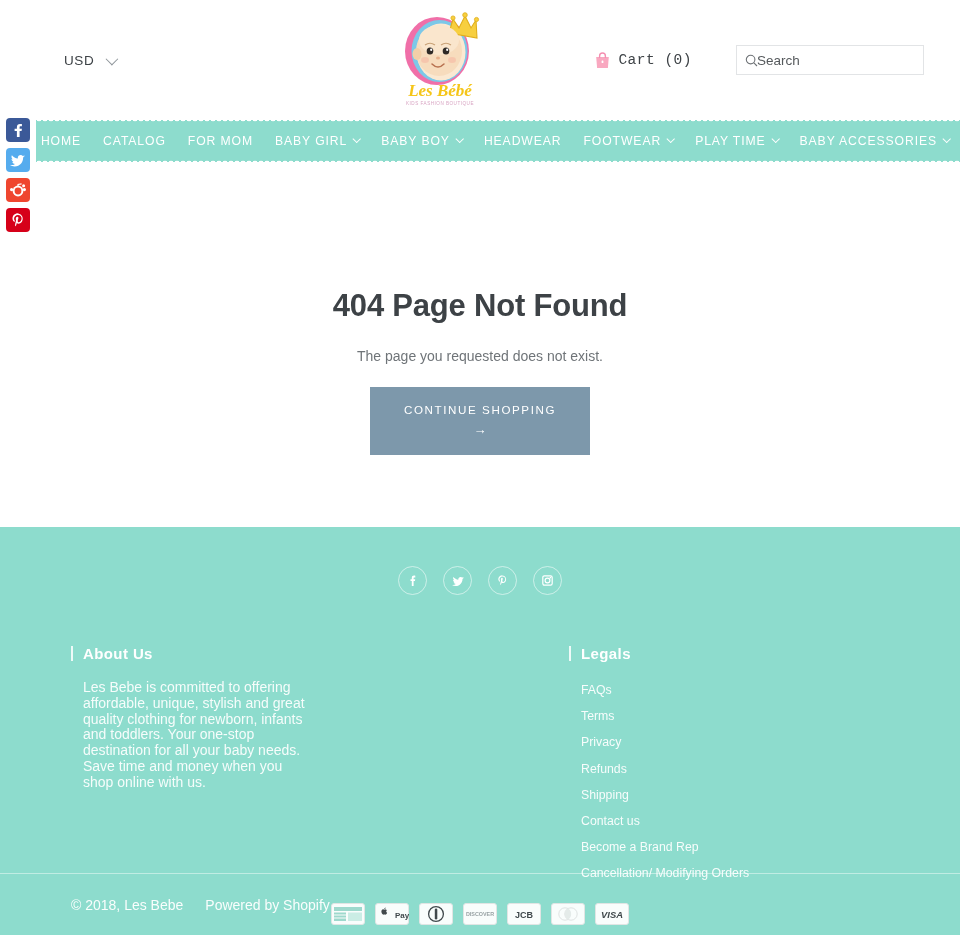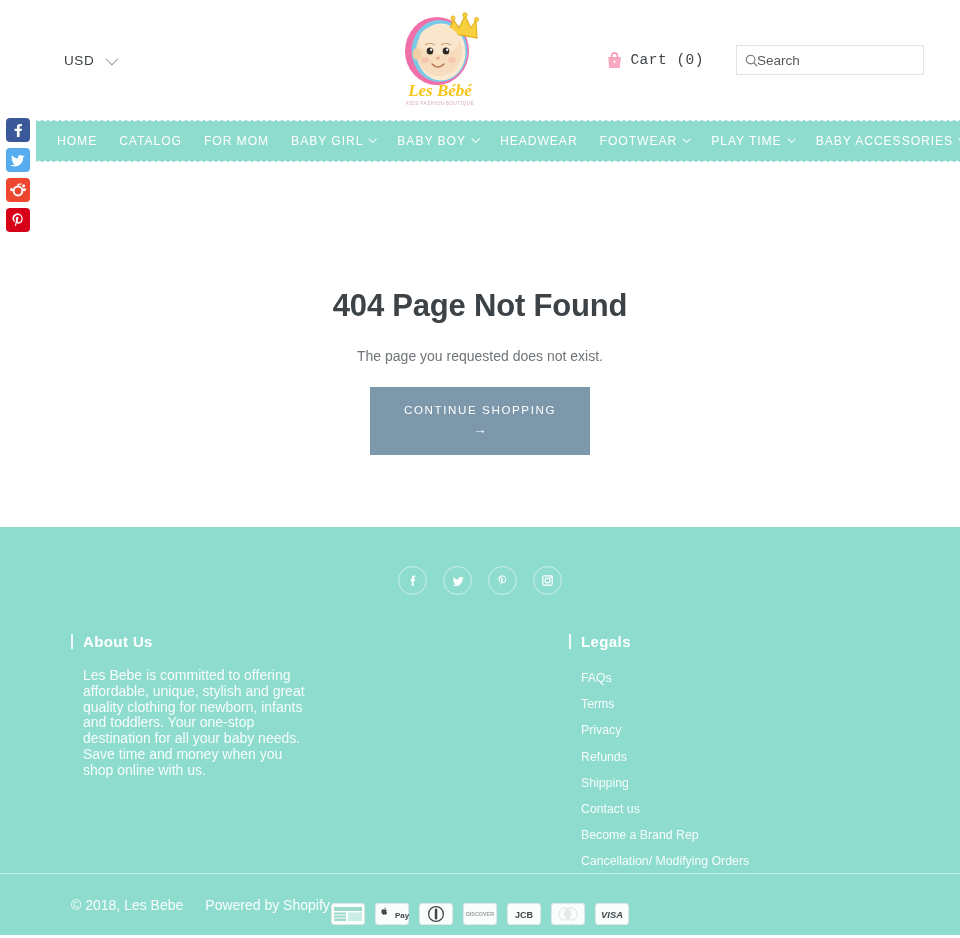--- a/index.html
+++ b/index.html
@@ -62,21 +62,21 @@
     position: relative;
     display: block;
     text-decoration: none;
   }
 
   .header-right {
     width: 300px;
     display: flex;
     align-items: center;
     justify-content: flex-end;
-    gap: 8px;
+    gap: 20px;
   }
   .cart-link {
     display: inline-flex;
     align-items: center;
     gap: 8px;
     font-family: "Liberation Mono", monospace;
     font-size: 14.5px;
     color: #3d4246;
     text-decoration: none;
     letter-spacing: 0.5px;
@@ -131,20 +131,21 @@
   .scallop.top { top: 0; background-position: 0 -1px; }
   .scallop.bot { bottom: 0; transform: scaleY(-1); background-position: 0 -1px; }
 
   .nav-list {
     list-style: none;
     margin: 0;
     padding: 0 0 0 10px;
     height: 42px;
     display: flex;
     align-items: center;
+    justify-content: flex-end;
   }
   .nav-list li { display: block; }
   .nav-link {
     display: inline-flex;
     align-items: center;
     gap: 6px;
     padding: 0 11px;
     font-size: 12.2px;
     letter-spacing: 0.9px;
     color: #ffffff;
@@ -243,21 +244,21 @@
 
   .footer-cols {
     display: flex;
     padding: 34px 0 0 0;
   }
   .fcol { padding-left: 0; }
   .fcol.about { width: 555px; padding-left: 71px; }
   .fcol.legals { width: 340px; padding-left: 14px; }
 
   .fhead {
-    margin: 4px 0 18px 0;
+    margin: 16px 0 18px 0;
     font-size: 15px;
     font-weight: bold;
     letter-spacing: 0.4px;
     color: #ffffff;
     position: relative;
     padding-left: 12px;
   }
   .fhead:before {
     content: "";
     position: absolute;

